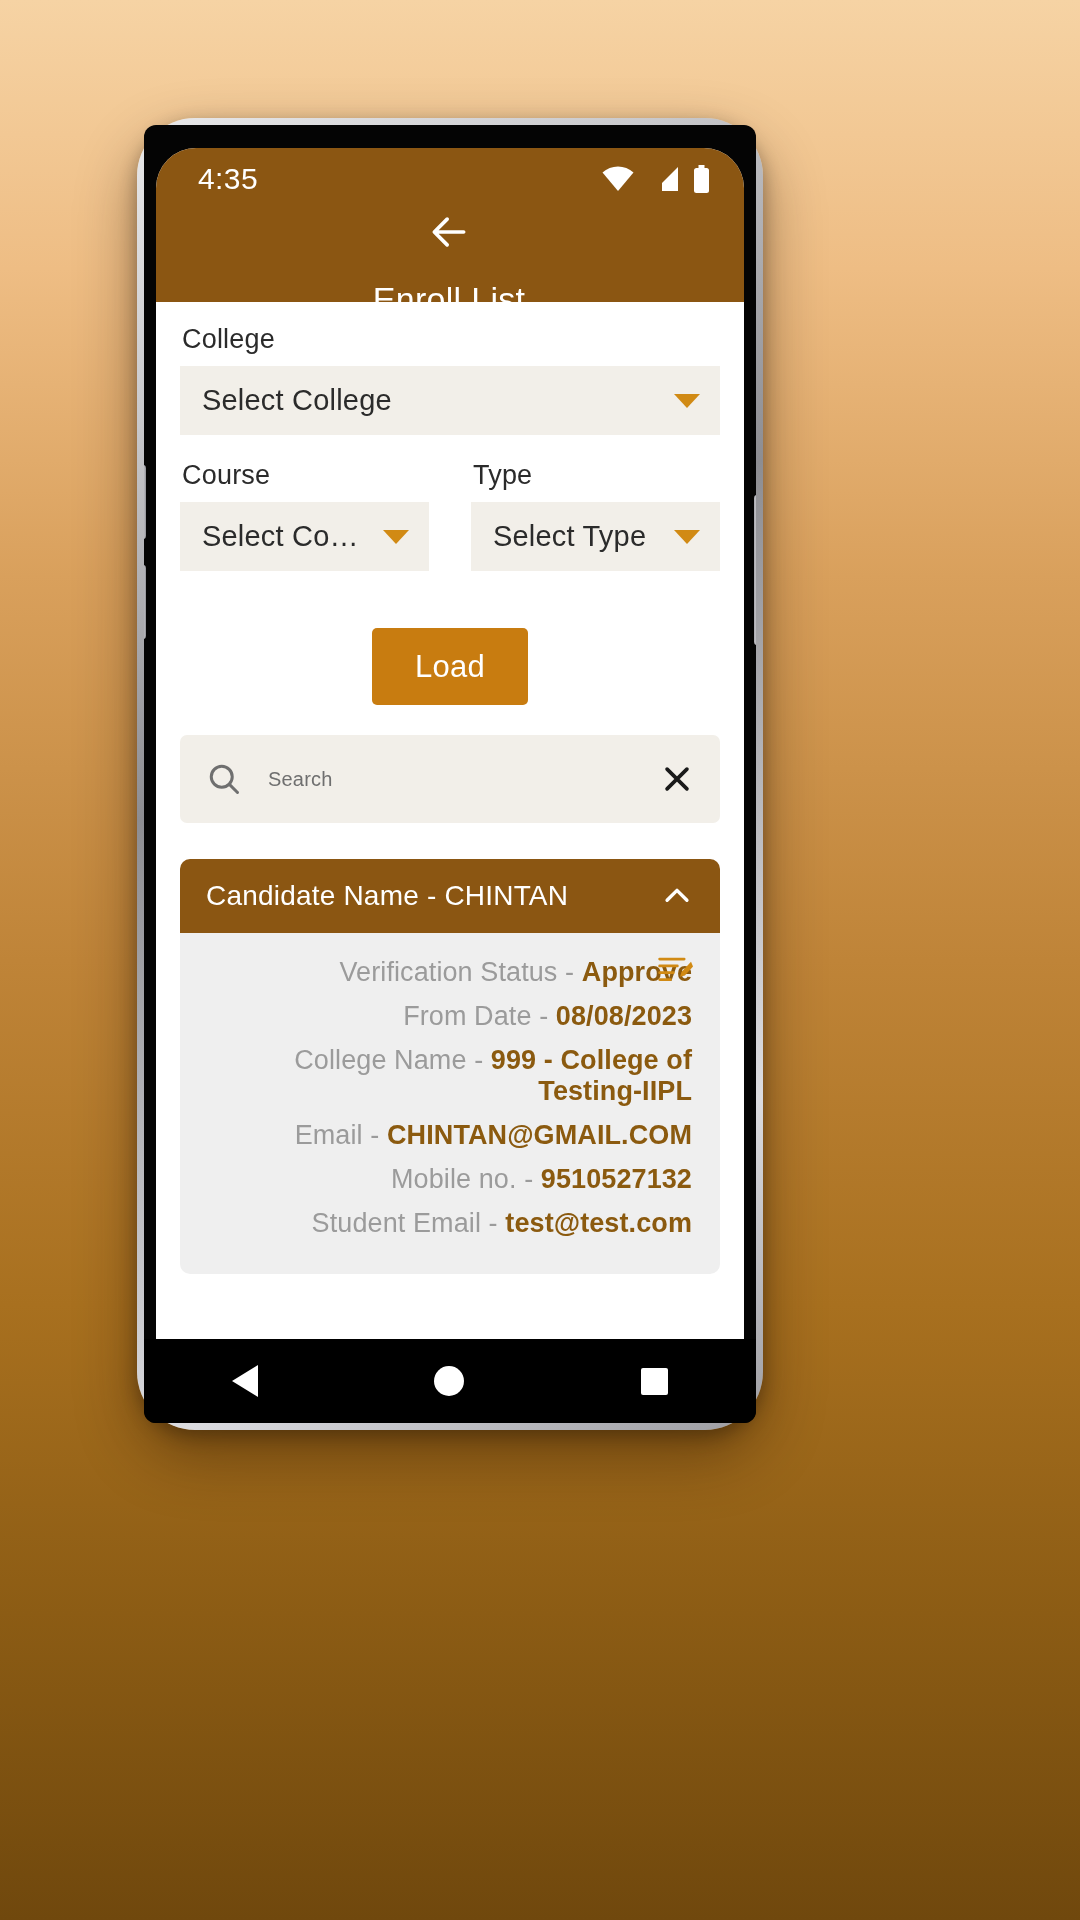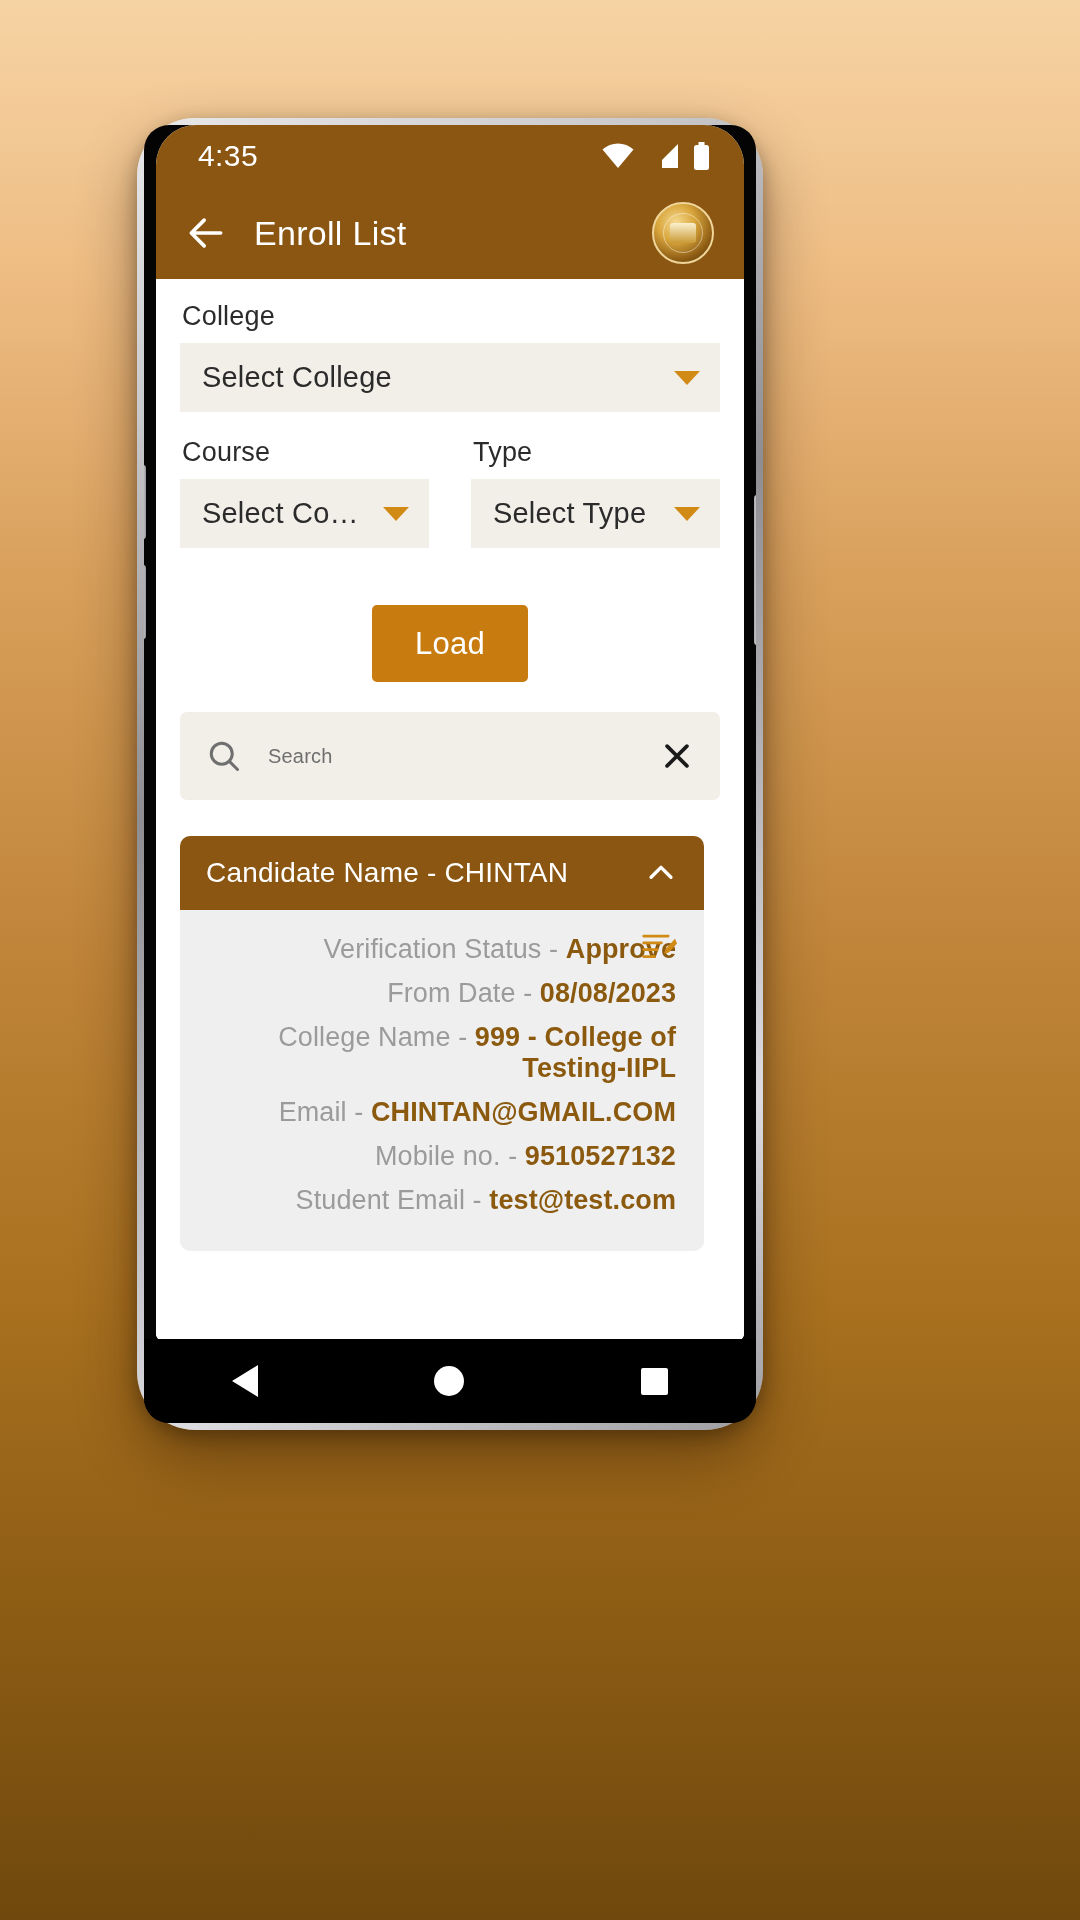--- a/index.html
+++ b/index.html
@@ -12,22 +12,22 @@
 
   
   #phone-frame {
     position:absolute; left:137px; top:118px; width:626px; height:1312px;
     border-radius:58px;
     background:linear-gradient(150deg,#e9e9ea 0%,#c9c9cc 18%,#8d8d92 42%,#b8b8bc 62%,#dcdce0 80%,#9c9ca1 100%);
     padding:7px;
     box-shadow:0 26px 60px rgba(40,20,0,.42), 0 6px 18px rgba(0,0,0,.3);
   }
   #phone-inner {
-    width:100%; height:100%; border-radius:25px; background:#040404;
-    padding:0 12px 0 12px; overflow:hidden; position:relative;
+    width:100%; height:100%; border-radius:12px; background:#040404;
+    padding:23px 12px 0 12px; overflow:hidden; position:relative;
   }
   #screen {
     width:100%; height:1215px; border-radius:40px 40px 6px 6px;
     overflow:hidden; background:#ffffff; position:relative;
   }
   
   .side-btn { position:absolute; background:linear-gradient(90deg,#a8a8ad,#d5d5da,#8e8e93); border-radius:3px; }
   #btn-vol-up   { left:-4px;  top:340px; width:6px;  height:74px; }
   #btn-vol-down { left:-4px;  top:440px; width:6px;  height:74px; }
   #btn-power    { right:-5px; top:370px; width:7px;  height:150px; }
@@ -37,21 +37,21 @@
     height:62px; background:#8b5612; display:flex; align-items:center;
     justify-content:space-between; padding:0 34px 0 42px;
   }
   #status-time { color:#fff; font-size:30px; letter-spacing:.4px; }
   #status-icons { display:flex; align-items:center; gap:13px; }
   .st-ico { display:block; }
 
   
   #app-bar {
     height:92px; background:#8b5612; display:flex; align-items:center;
-    padding:0 30px 0 28px; gap:26px;
+    padding:0 30px 0 28px; gap:26px;flex-direction:column;
   }
   #back-arrow { width:44px; height:44px; flex:0 0 auto; }
   #app-title { color:#fff; font-size:34px; letter-spacing:.3px; flex:1 1 auto; }
   #app-logo {
     width:62px; height:62px; border-radius:50%;
     background:radial-gradient(circle at 38% 32%, #f5d98f 0%, #d9a63c 35%, #8d5c14 70%, #4f3208 100%);
     border:2px solid #f0d59a; position:relative; overflow:hidden; flex:0 0 auto;
   }
   #app-logo::after {
     content:""; position:absolute; inset:9px; border-radius:50%;
@@ -91,21 +91,21 @@
 
   #search-bar {
     margin:30px 24px 0 24px; background:#f2efe9; height:88px; border-radius:7px;
     display:flex; align-items:center; padding:0 26px 0 26px; gap:26px;
   }
   #search-icon { flex:0 0 auto; }
   #search-placeholder { flex:1 1 auto; font-size:20px; color:#6f6f6f; letter-spacing:.2px; }
   #search-clear { flex:0 0 auto; cursor:pointer; }
 
   
-  #card-list { margin:36px 40px 0 24px; }
+  #card-list { margin:36px 24px 0 24px; }
   .card { margin-bottom:22px; }
   .card-header {
     background:#8b5612; border-radius:10px; height:74px; display:flex; align-items:center;
     justify-content:space-between; padding:0 26px 0 26px; cursor:pointer;
   }
   .card.expanded .card-header { border-radius:10px 10px 0 0; background:#8b5612; }
   .card-title { color:#fff; font-size:28px; letter-spacing:.2px; }
   .chev { width:34px; height:34px; flex:0 0 auto; }
   .card-body {
     background:#efefef; border-radius:0 0 10px 10px; padding:24px 28px 22px 28px; position:relative;text-align:right;

